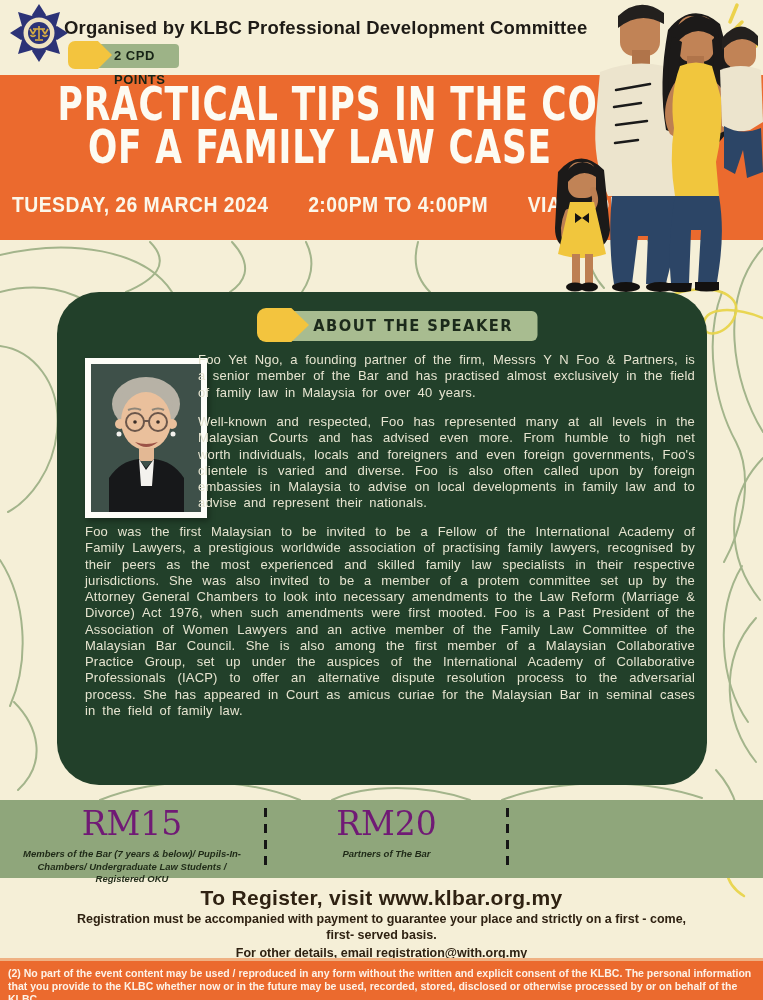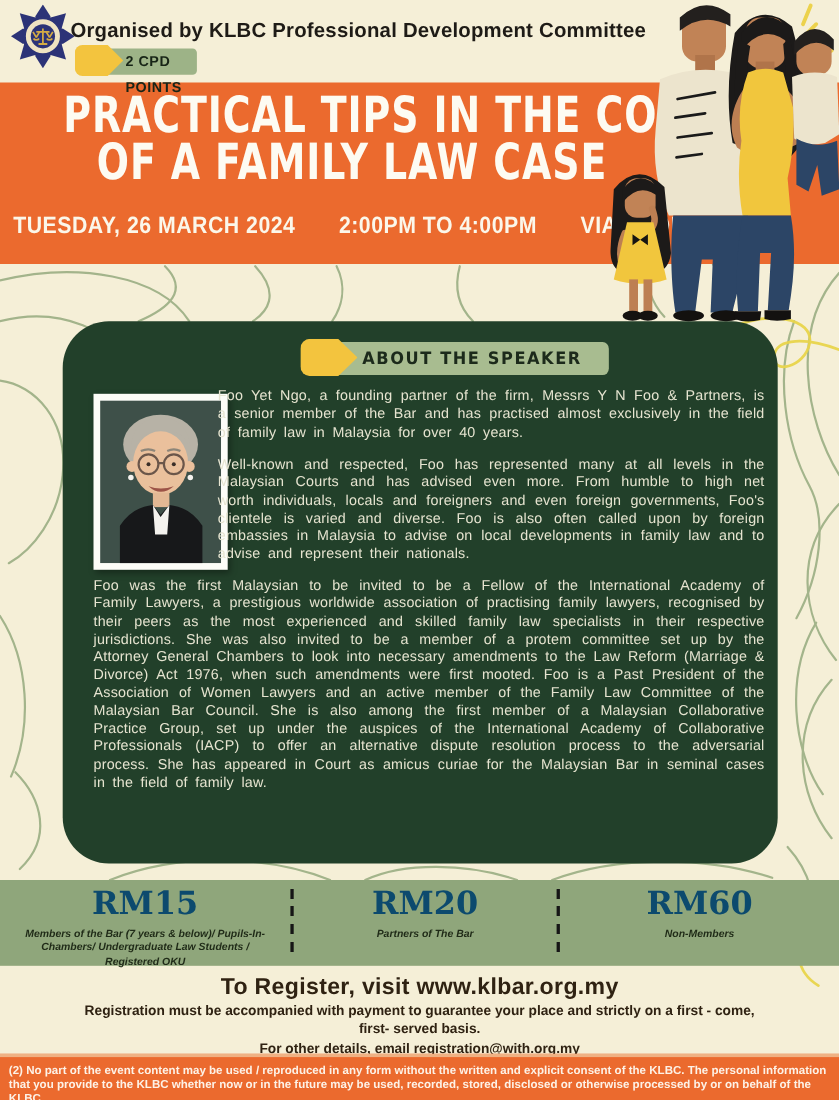--- a/index.html
+++ b/index.html
@@ -47,21 +47,21 @@
   }
 
   
   .family { position:absolute; right:0; top:0; width:243px; height:293px; z-index:3; }
 
   
   .card {
     position:absolute; left:57px; top:292px; width:650px; height:493px;
     background:#22402a; border-radius:42px; z-index:2; color:#e6e4d0;
   }
-  .speaker-badge-row { position:absolute; left:16px; top:16px; width:100%; display:flex; justify-content:center; }
+  .speaker-badge-row { position:absolute; left:0; top:16px; width:100%; display:flex; justify-content:center; }
   .speaker-badge { position:relative; height:34px; }
   .sb-pill {
     position:absolute; left:24px; top:3px; height:30px; line-height:30px;
     background:#a8bc90; color:#1c2a1b; font-weight:bold; font-size:15.5px;
     letter-spacing:1.5px; padding:0 26px 0 34px; border-radius:6px;
     white-space:nowrap; transform:scaleX(.95); transform-origin:left center;
     font-family:"DejaVu Sans", sans-serif;
   }
   .sb-arrow {
     position:absolute; left:0; top:0; width:52px; height:34px; background:#f3c43e;
@@ -79,21 +79,21 @@
   .bio-p3 { position:absolute; left:28px;  top:232px; width:610px; }
 
   
   .price-band {
     position:absolute; left:0; top:800px; width:763px; height:78px; background:#8fa67b;
     display:flex; align-items:stretch; z-index:4;
   }
   .price-col { display:flex; flex-direction:column; align-items:center; justify-content:flex-start; padding-top:6px; }
   .price-col.c1 { width:264px; } .price-col.c2 { width:239px; } .price-col.c3 { width:254px; }
   .price-amount {
-    font-family:"DejaVu Serif", serif; font-weight:bold; font-size:29px; color:#0c4a6e; line-height:1.1;
+    font-family:"DejaVu Serif", serif; font-weight:normal; font-size:33px; color:#701a75; line-height:1.1;
   }
   .price-aud {
     margin-top:6px; font-size:9.5px; font-weight:bold; font-style:italic;
     color:#1f2a17; text-align:center; line-height:1.3; max-width:238px;
   }
   .dash-sep {
     width:3px; margin:8px 0;
     background:repeating-linear-gradient(#161616 0 9px, transparent 9px 16px);
   }
 
@@ -286,24 +286,20 @@
     <div class="price-col c1">
       <div class="price-amount">RM15</div>
       <div class="price-aud">Members of the Bar (7 years &amp; below)/ Pupils-In-Chambers/ Undergraduate Law Students / Registered OKU</div>
     </div>
     <div class="dash-sep"></div>
     <div class="price-col c2">
       <div class="price-amount">RM20</div>
       <div class="price-aud">Partners of The Bar</div>
     </div>
     <div class="dash-sep"></div>
-    <div class="price-col c3">
-      <div class="price-amount">RM60</div>
-      <div class="price-aud">Non-Members</div>
-    </div>
   </div>
 
   <div class="register">
     <div class="reg-heading">To Register, visit www.klbar.org.my</div>
     <div class="reg-line1">Registration must be accompanied with payment to guarantee your place and strictly on a first - come, first- served basis.</div>
     <div class="reg-line2">For other details, email registration@with.org.my</div>
   </div>
 
   <div class="fine-print">
     <div>(2) No part of the event content may be used / reproduced in any form without the written and explicit consent of the KLBC. The personal information</div>

